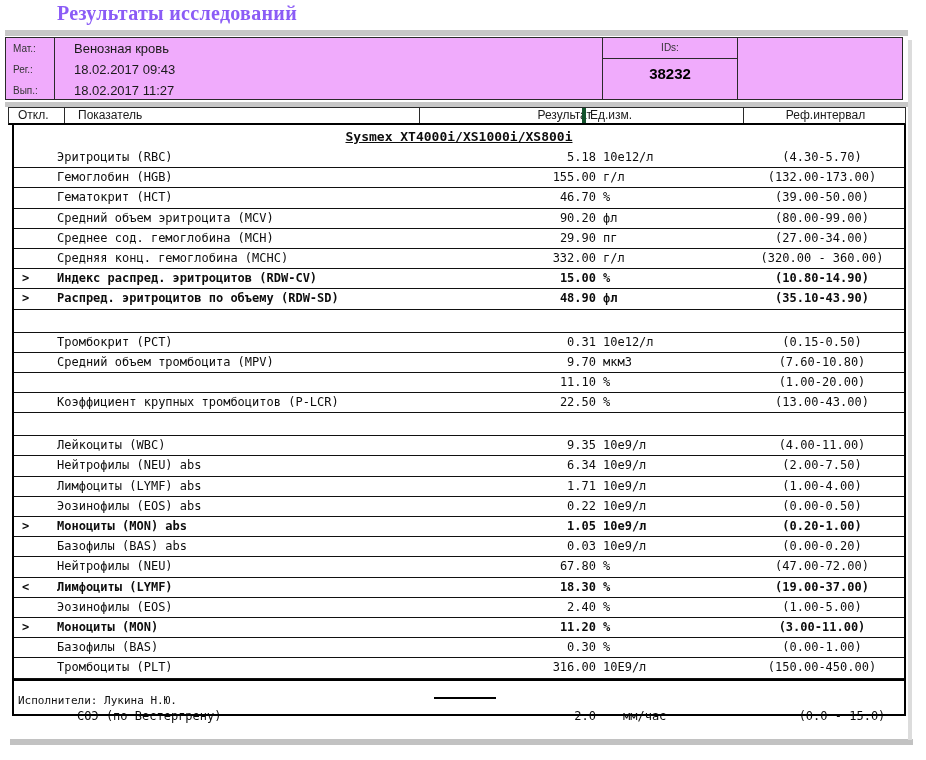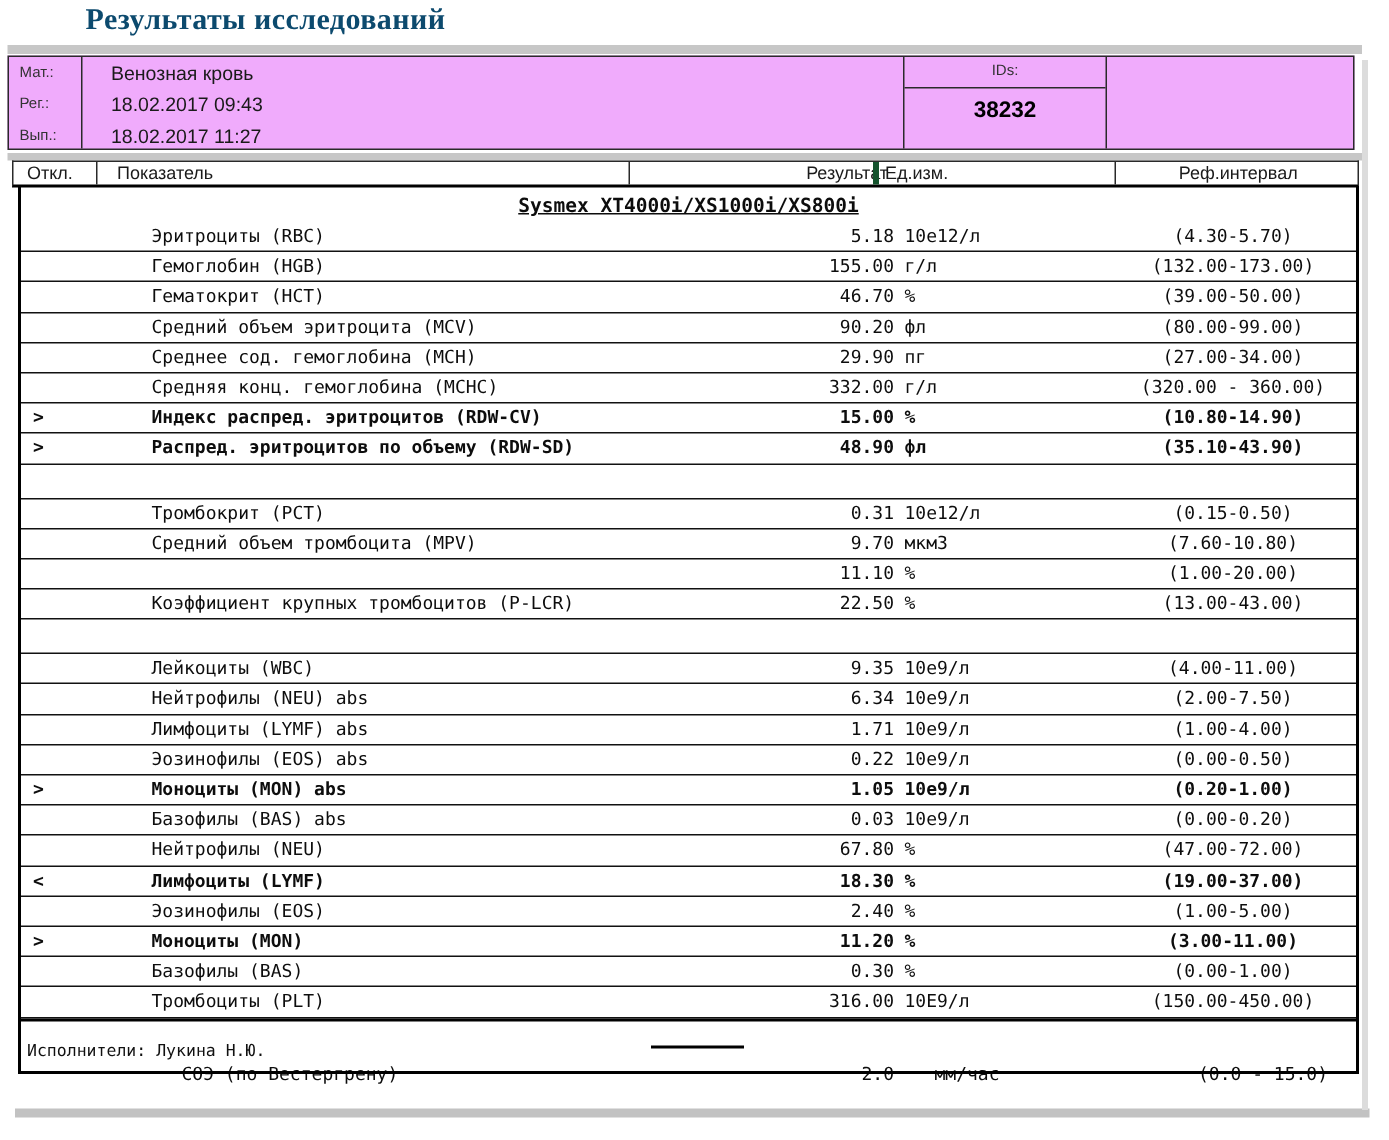--- a/index.html
+++ b/index.html
@@ -1,21 +1,21 @@
 <!DOCTYPE html>
 <html><head>
 <meta charset="utf-8">
 <style>
   html,body{margin:0;padding:0;background:#ffffff;}
   .page{position:relative;width:926px;height:760px;background:#fff;color:#111;
         font-family:"DejaVu Sans Mono",monospace;overflow:hidden;}
 
   .page-title{position:absolute;left:57px;top:2px;
         font-family:"Liberation Serif","DejaVu Serif",serif;
-        font-size:20px;font-weight:bold;letter-spacing:.3px;color:#0c4a6e;}
+        font-size:20px;font-weight:bold;letter-spacing:.3px;color:#8b5cf6;}
 
   .shadow{position:absolute;background:#c7c7c7;}
   .shadow-top{left:5px;top:30px;width:903px;height:6px;}
   .shadow-mid{left:5px;top:102px;width:903px;height:5px;}
   .shadow-bottom{left:10px;top:739px;width:903px;height:6px;background:#c2c2c2;}
   .shadow-right{left:908px;top:40px;width:4px;height:700px;background:#dcdcdc;}
 
   
   .infobox{position:absolute;left:5px;top:37px;width:898px;height:63px;
            box-sizing:border-box;border:1px solid #2a2a2a;background:#f0abfc;}
@@ -48,21 +48,21 @@
          box-sizing:border-box;border-left:2px solid #000;border-right:2px solid #000;
          font-size:12px;color:#0d0d0d;}
   .section-title{height:24px;line-height:26px;text-align:center;}
   .section-title span{font-weight:bold;font-size:13px;text-decoration:underline;}
   .group + .group{margin-top:22px;border-top:1px solid #111;}
   .group-esr{border-top:none !important;margin-top:0 !important;padding-left:20px;}
   .row{position:relative;height:19.2px;line-height:19.2px;border-bottom:1px solid #111;}
   .row.bold{font-weight:bold;}
   .row-esr{border-bottom:none;}
   .cell-flag{position:absolute;left:8px;font-weight:bold;}
-  .cell-name{position:absolute;left:43px;white-space:nowrap;margin-left:44px;}
+  .cell-name{position:absolute;left:43px;white-space:nowrap;}
   .cell-result{position:absolute;right:308px;white-space:nowrap;}
   .cell-unit{position:absolute;left:589px;white-space:nowrap;}
   .cell-ref{position:absolute;left:726px;width:164px;text-align:center;white-space:nowrap;}
   .dash-zone{position:relative;height:28px;}
   .dash{position:absolute;left:46%;top:18px;width:62px;height:2px;background:#000;}
 
   
   .tfoot{position:absolute;left:0;right:0;bottom:0;height:37px;box-sizing:border-box;
          border-top:2px solid #000;border-bottom:2px solid #000;}
   .tfoot-text{padding:13px 0 0 4px;font-size:11px;color:#111;}

